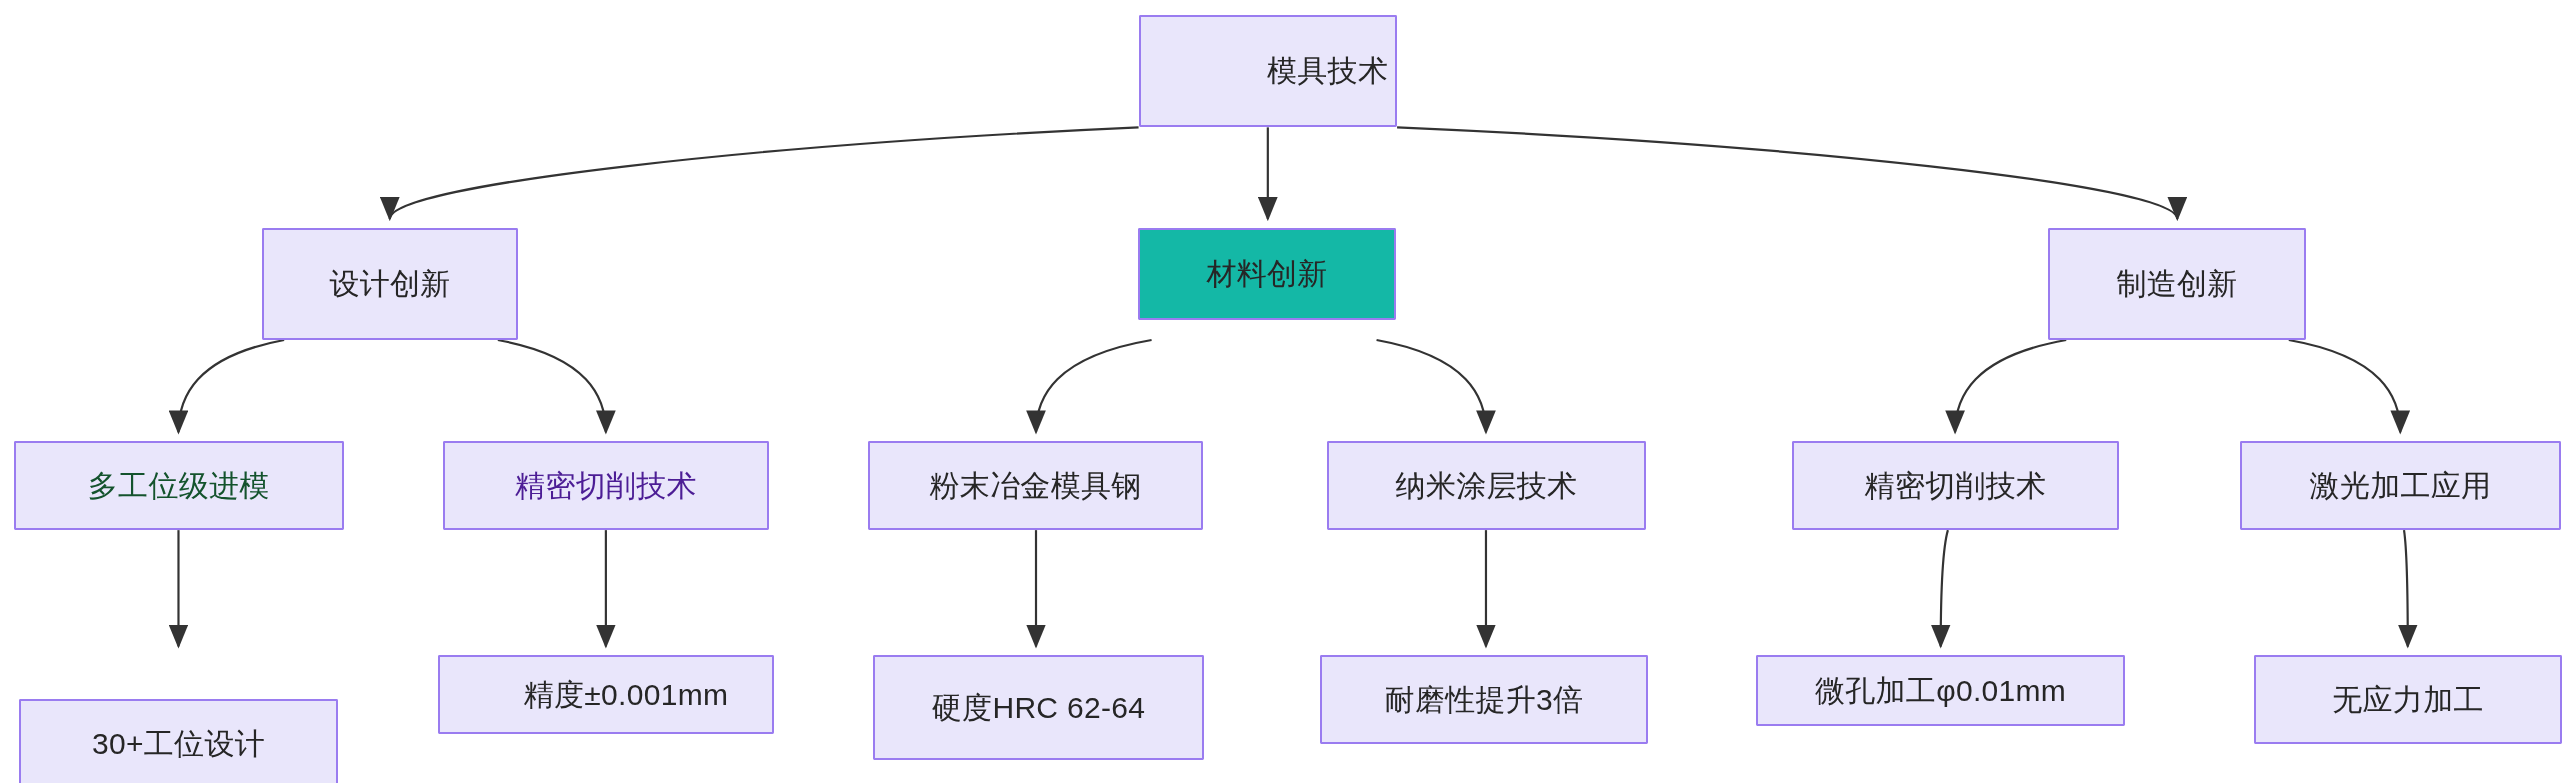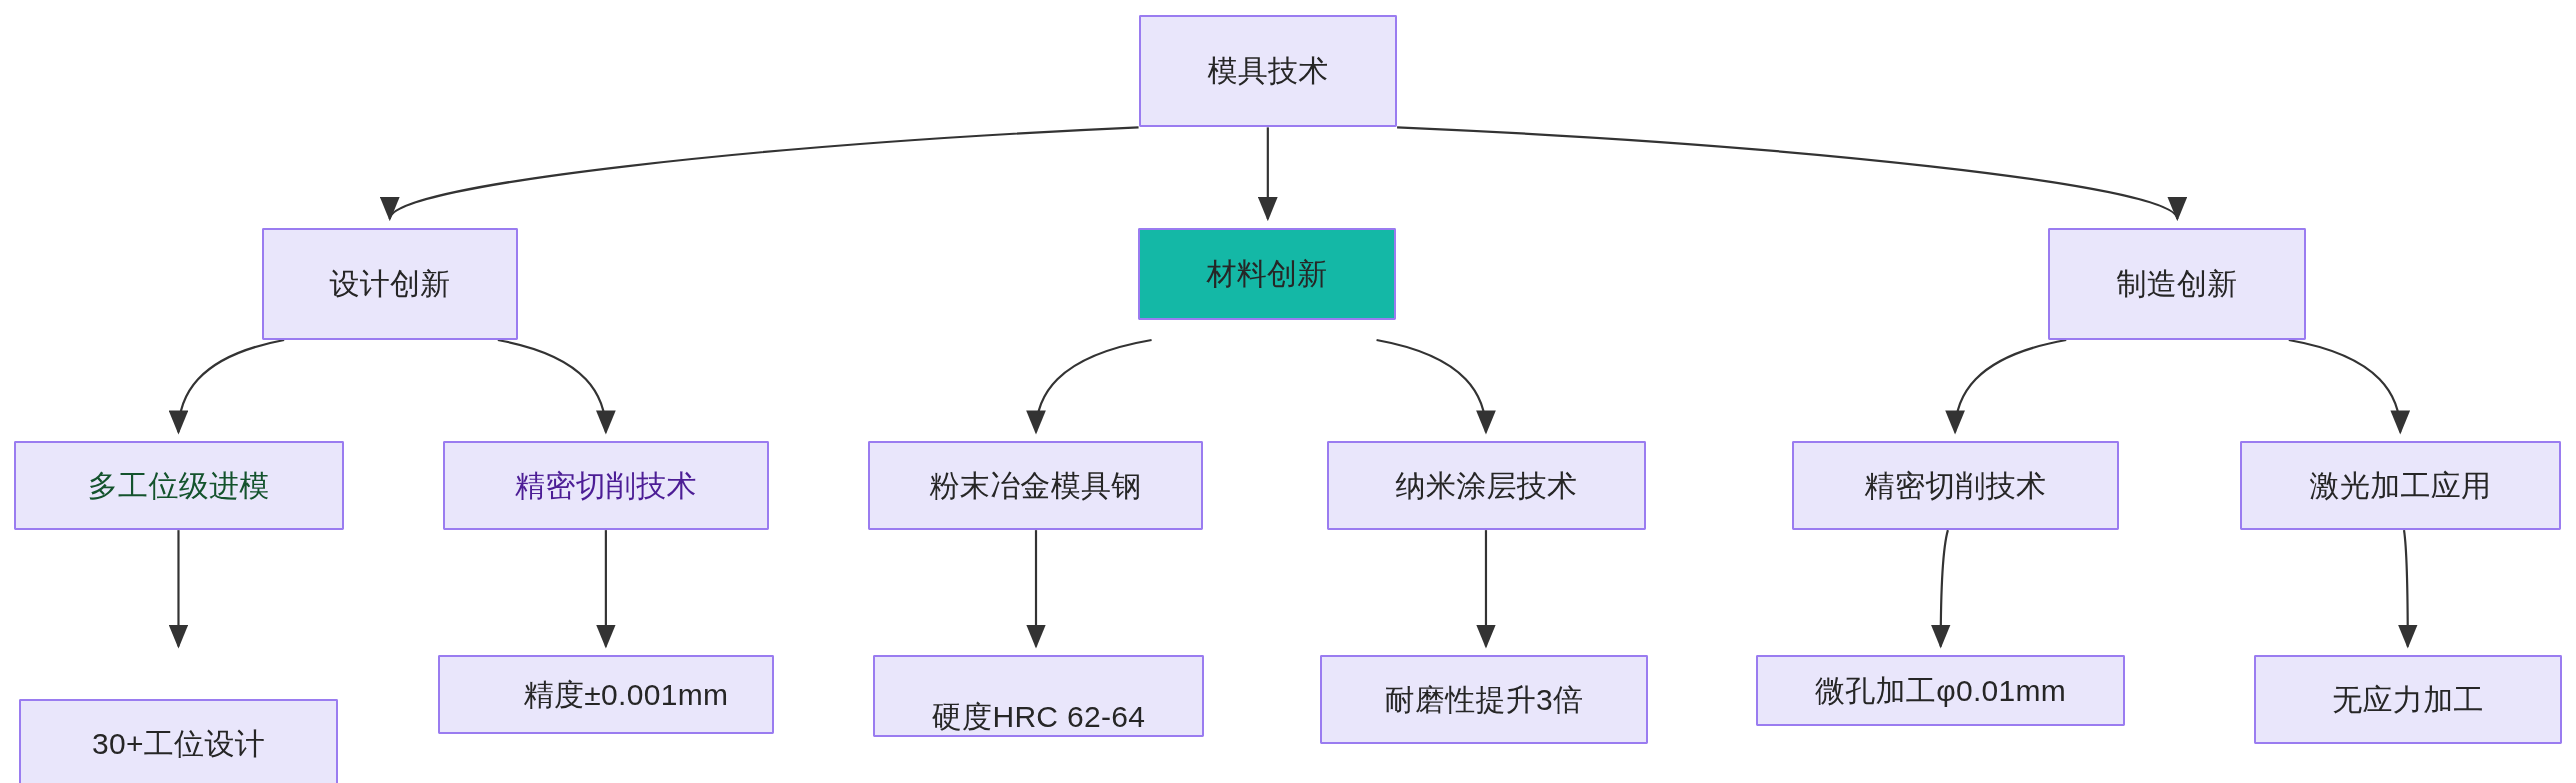--- a/index.html
+++ b/index.html
@@ -72,21 +72,21 @@
         <path d="M261,775 L261,945" marker-end="url(#arrowhead)" stroke="#333333"></path>
         <path d="M886,775 L886,945" marker-end="url(#arrowhead)" stroke="#333333"></path>
         <path d="M1515,775 L1515,945" marker-end="url(#arrowhead)" stroke="#333333"></path>
         <path d="M2173,775 L2173,945" marker-end="url(#arrowhead)" stroke="#333333"></path>
         <path d="M2848.5,775 C2839.68,805.6 2838,880.4 2838,945" marker-end="url(#arrowhead)" stroke="#333333"></path>
         <path d="M3515.5,775 C3520.12,805.6 3521,880.4 3521,945" marker-end="url(#arrowhead)" stroke="#333333"></path>
       </g>
   </svg>
 
   <div id="node-layer">
-      <div class="node" style="left: 1139px; top: 15px; width: 258px; height: 112px; background: rgb(233, 230, 251); border-color: rgb(154, 124, 240); color: rgb(38, 38, 38);">
+      <div class="node" style="left: 1139px; top: 15px; width: 258px; height: 112px; background: rgb(233, 230, 251); border-color: rgb(154, 124, 240); color: rgb(38, 38, 38); justify-content: flex-end;">
         <span class="node-label">模具技术</span>
       </div>
       <div class="node" style="left: 262px; top: 228px; width: 256px; height: 112px; background: rgb(233, 230, 251); border-color: rgb(154, 124, 240); color: rgb(38, 38, 38); text-align: right;">
         <span class="node-label">设计创新</span>
       </div>
       <div class="node" style="left: 1138px; top: 228px; width: 258px; height: 92px; background: #14b8a6; border-color: rgb(154, 124, 240); color: rgb(38, 38, 38);">
         <span class="node-label">材料创新</span>
       </div>
       <div class="node" style="left: 2048px; top: 228px; width: 258px; height: 112px; background: rgb(233, 230, 251); border-color: rgb(154, 124, 240); color: rgb(38, 38, 38);">
         <span class="node-label">制造创新</span>
@@ -108,21 +108,21 @@
       </div>
       <div class="node" style="left: 2240px; top: 441px; width: 321px; height: 89px; background: rgb(233, 230, 251); border-color: rgb(154, 124, 240); color: rgb(38, 38, 38);">
         <span class="node-label">激光加工应用</span>
       </div>
       <div class="node" style="left: 19px; top: 655px; width: 319px; height: 89px; background: rgb(233, 230, 251); border-color: rgb(154, 124, 240); color: rgb(38, 38, 38); margin-top: 44px;">
         <span class="node-label">30+工位设计</span>
       </div>
       <div class="node" style="left: 438px; top: 655px; width: 336px; height: 79px; background: rgb(233, 230, 251); border-color: rgb(154, 124, 240); color: rgb(38, 38, 38); padding-left: 40px;">
         <span class="node-label">精度±0.001mm</span>
       </div>
-      <div class="node" style="left: 873px; top: 655px; width: 331px; height: 82px; background: rgb(233, 230, 251); border-color: rgb(154, 124, 240); color: rgb(38, 38, 38); align-items: flex-end;">
+      <div class="node" style="left: 873px; top: 655px; width: 331px; height: 105px; background: rgb(233, 230, 251); border-color: rgb(154, 124, 240); color: rgb(38, 38, 38);">
         <span class="node-label">硬度HRC 62-64</span>
       </div>
       <div class="node" style="left: 1320px; top: 655px; width: 328px; height: 89px; background: rgb(233, 230, 251); border-color: rgb(154, 124, 240); color: rgb(38, 38, 38);">
         <span class="node-label">耐磨性提升3倍</span>
       </div>
       <div class="node" style="left: 1756px; top: 655px; width: 369px; height: 71px; background: rgb(233, 230, 251); border-color: rgb(154, 124, 240); color: rgb(38, 38, 38); align-items: center;">
         <span class="node-label">微孔加工φ0.01mm</span>
       </div>
       <div class="node" style="left: 2254px; top: 655px; width: 308px; height: 89px; background: rgb(233, 230, 251); border-color: rgb(154, 124, 240); color: rgb(38, 38, 38);">
         <span class="node-label">无应力加工</span>

